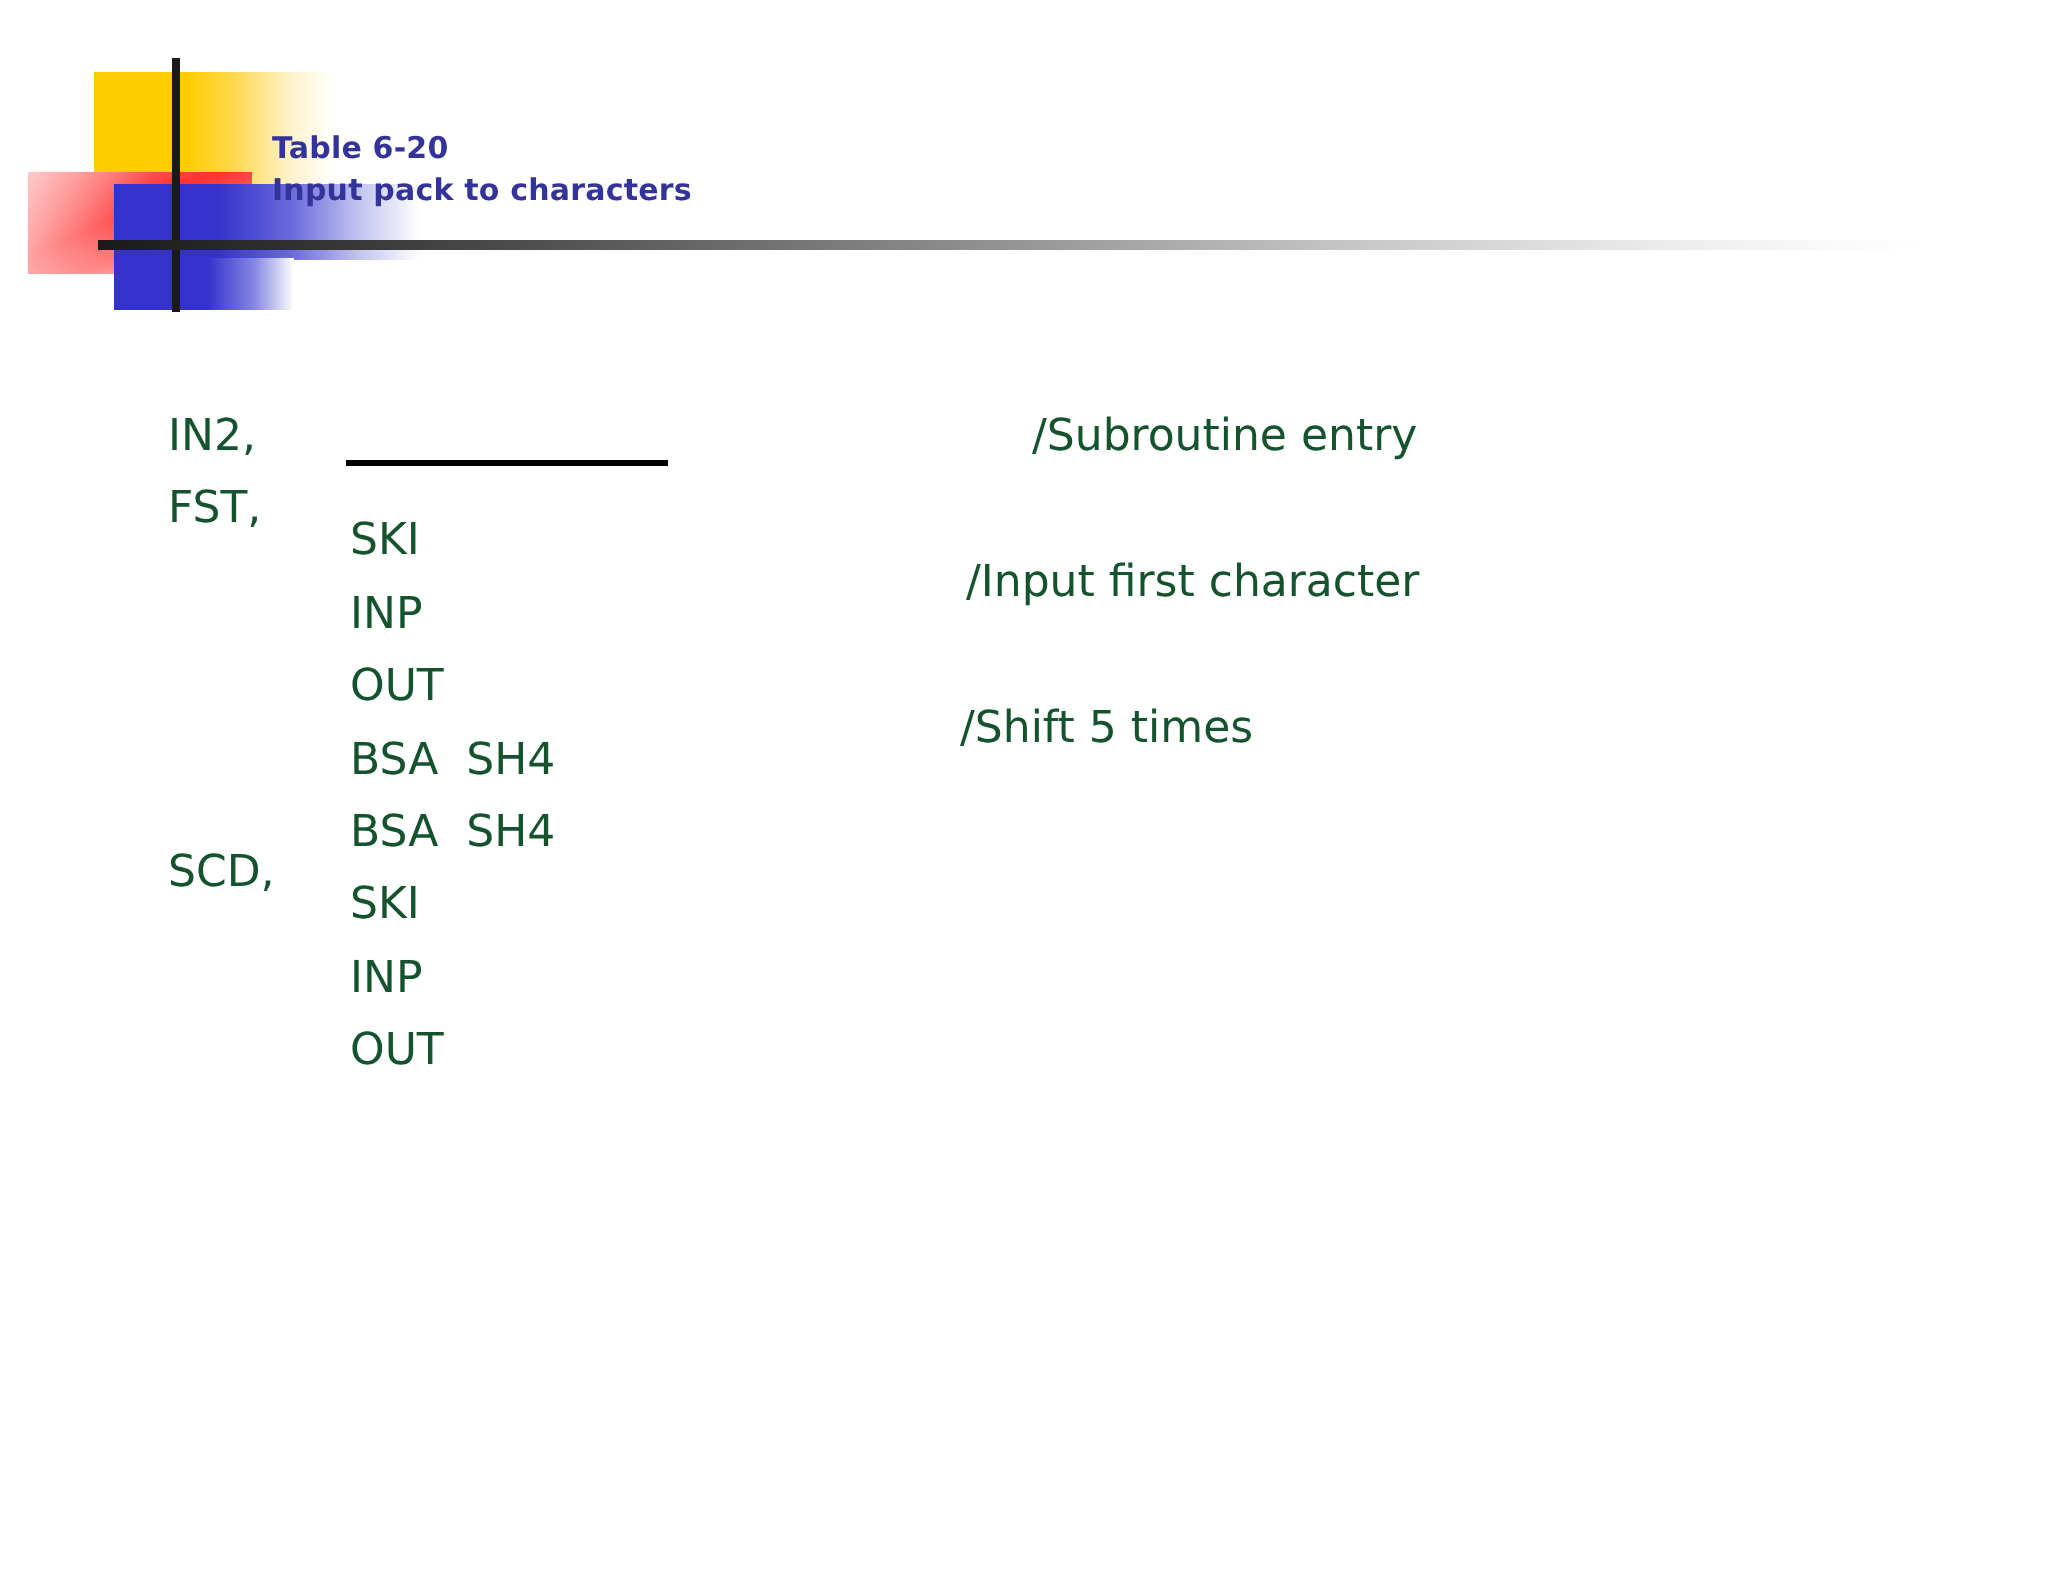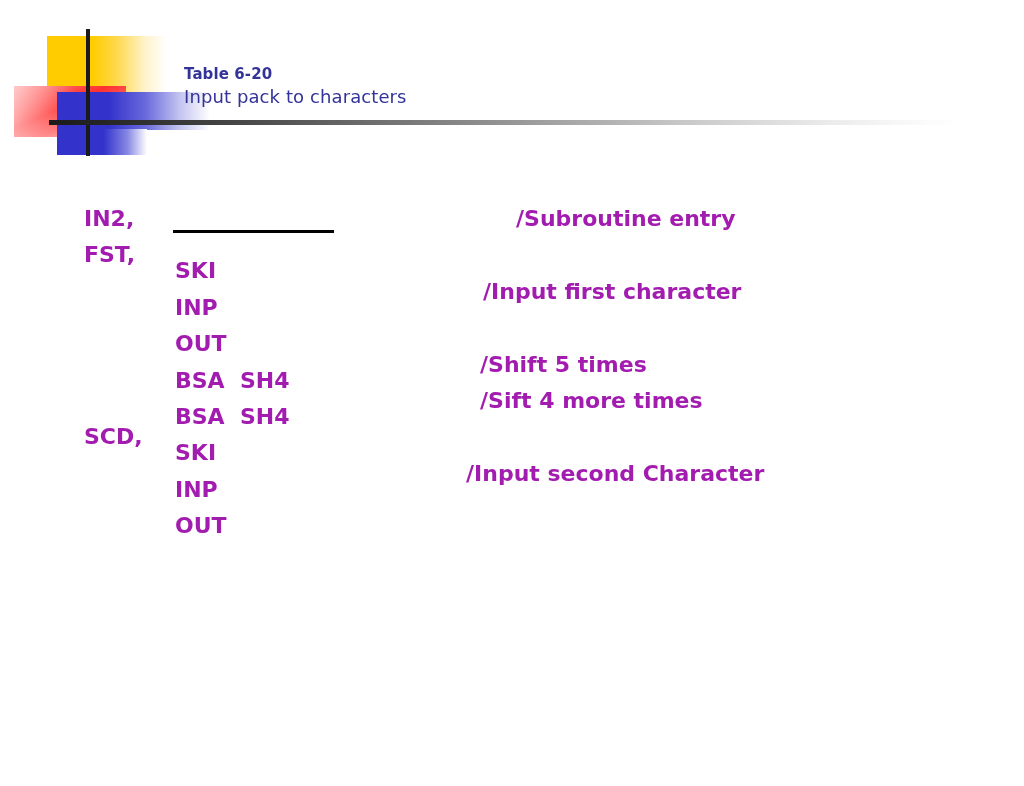--- a/index.html
+++ b/index.html
@@ -80,51 +80,50 @@
     height: 5px;
     background: linear-gradient(to right, #1a1a1a 0%, #262626 6%, #4a4a4a 22%, #8f8f8f 48%, #c9c9c9 70%, #ececec 86%, #fbfbfb 96%, #ffffff 100%);
   }
 
   
   #title-block {
     position: absolute;
     left: 136px;
     top: 66px;
     width: 700px;
-    margin-left: 48px;
   }
   #table-label {
     font-size: 15px;
     font-weight: bold;
     color: #333399;
     line-height: 1.18;
     letter-spacing: 0.1px;
   }
   #slide-title {
-    font-size: 18px;
-    font-weight: normal;
+    font-size: 15px;
+    font-weight: bold;
     color: #333399;
     line-height: 1.2;
     margin-top: 2px;
     letter-spacing: 0.1px;
   }
 
   
   #code-listing {
     position: absolute;
     left: 84px;
     top: 206px;
     width: 880px;
   }
   .code-row {
     position: relative;
     height: 36.4px;
     font-size: 22px;
-    font-weight: bold;
-    color: #a21caf;
+    font-weight: normal;
+    color: #14532d;
     white-space: pre;
   }
   .col-label {
     position: absolute;
     left: 0;
     top: 0;
   }
   .col-instr {
     position: absolute;
     left: 91px;
@@ -159,17 +158,17 @@
   <div id="table-label">Table 6-20</div>
   <div id="slide-title">Input pack to characters</div>
 </div>
 
 <div id="code-listing">
     <div class="code-row"><span class="col-label">IN2,</span><span class="blank-rule"></span><span class="col-comment" style="left: 404px; margin-left: 28px;">/Subroutine entry</span></div>
     <div class="code-row"><span class="col-label">FST,</span><span class="col-instr">SKI</span></div>
     <div class="code-row"><span class="col-instr">INP</span><span class="col-comment" style="left: 399px; text-align: right;">/Input first character</span></div>
     <div class="code-row"><span class="col-instr">OUT</span></div>
     <div class="code-row"><span class="col-instr">BSA  SH4</span><span class="col-comment" style="left: 396px;">/Shift 5 times</span></div>
-    <div class="code-row"><span class="col-instr">BSA  SH4</span><span class="col-comment" style="left: 396px;">/Sift 4 more times</span></div>
+    <div class="code-row"><span class="col-instr">BSA  SH4</span></div>
     <div class="code-row"><span class="col-label">SCD,</span><span class="col-instr">SKI</span></div>
-    <div class="code-row"><span class="col-instr">INP</span><span class="col-comment" style="left: 382px;">/Input second Character</span></div>
+    <div class="code-row"><span class="col-instr">INP</span></div>
     <div class="code-row"><span class="col-instr">OUT</span></div>
   </div>
 
 </body></html>

